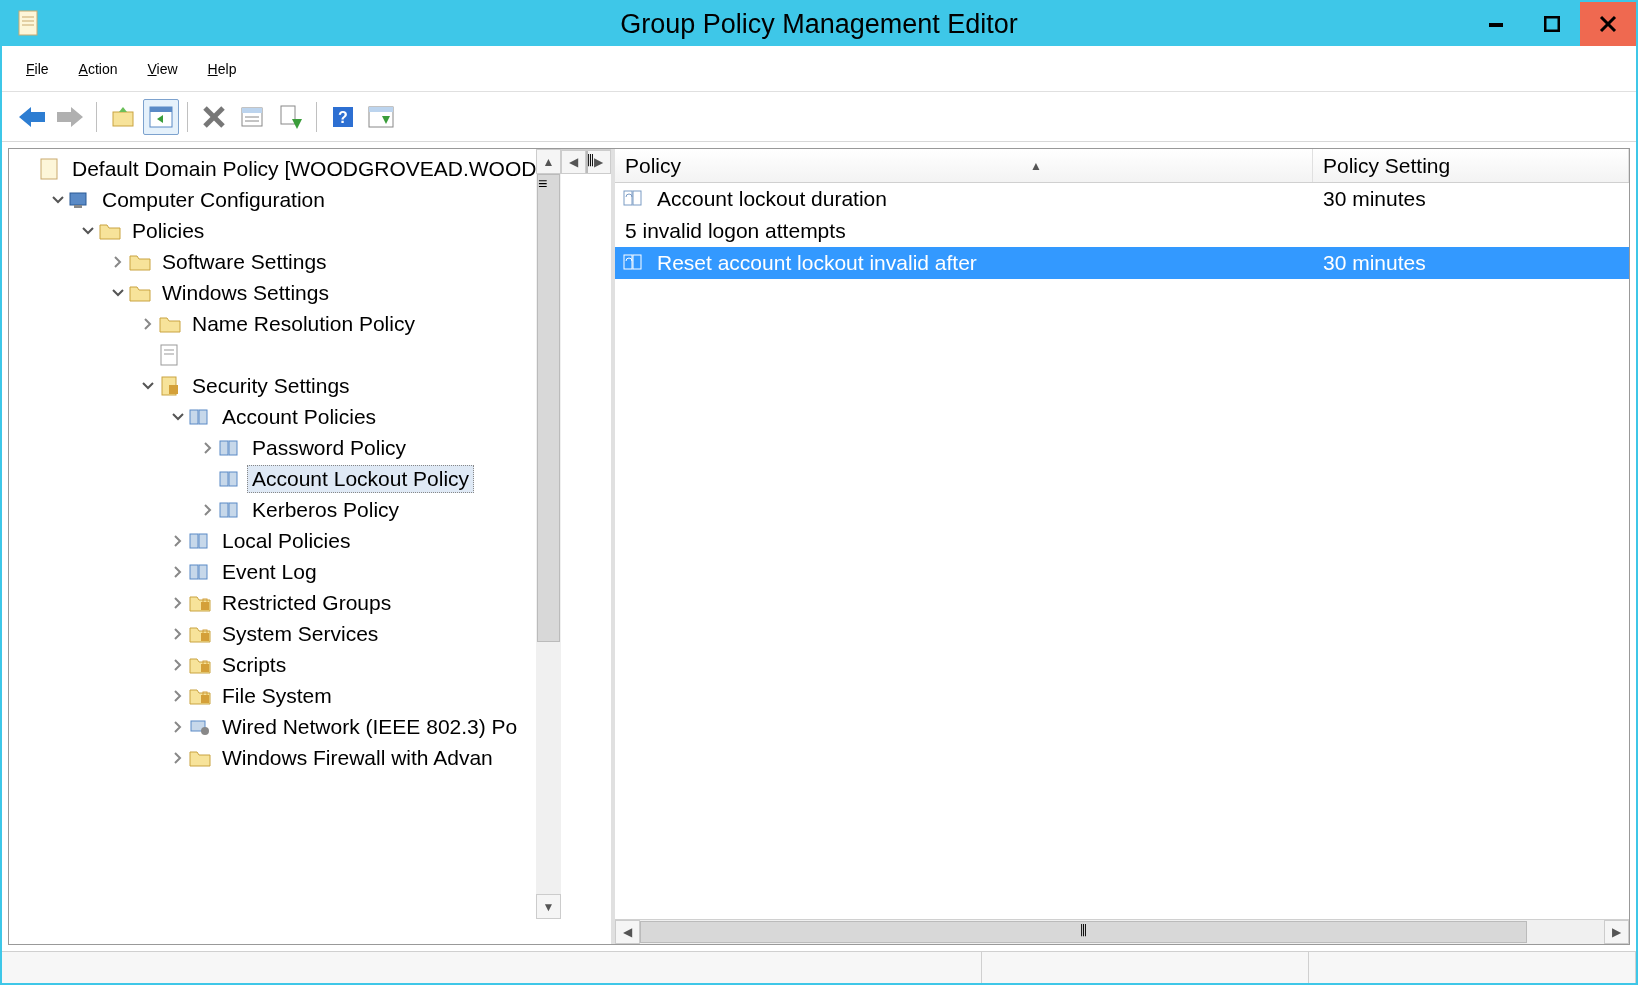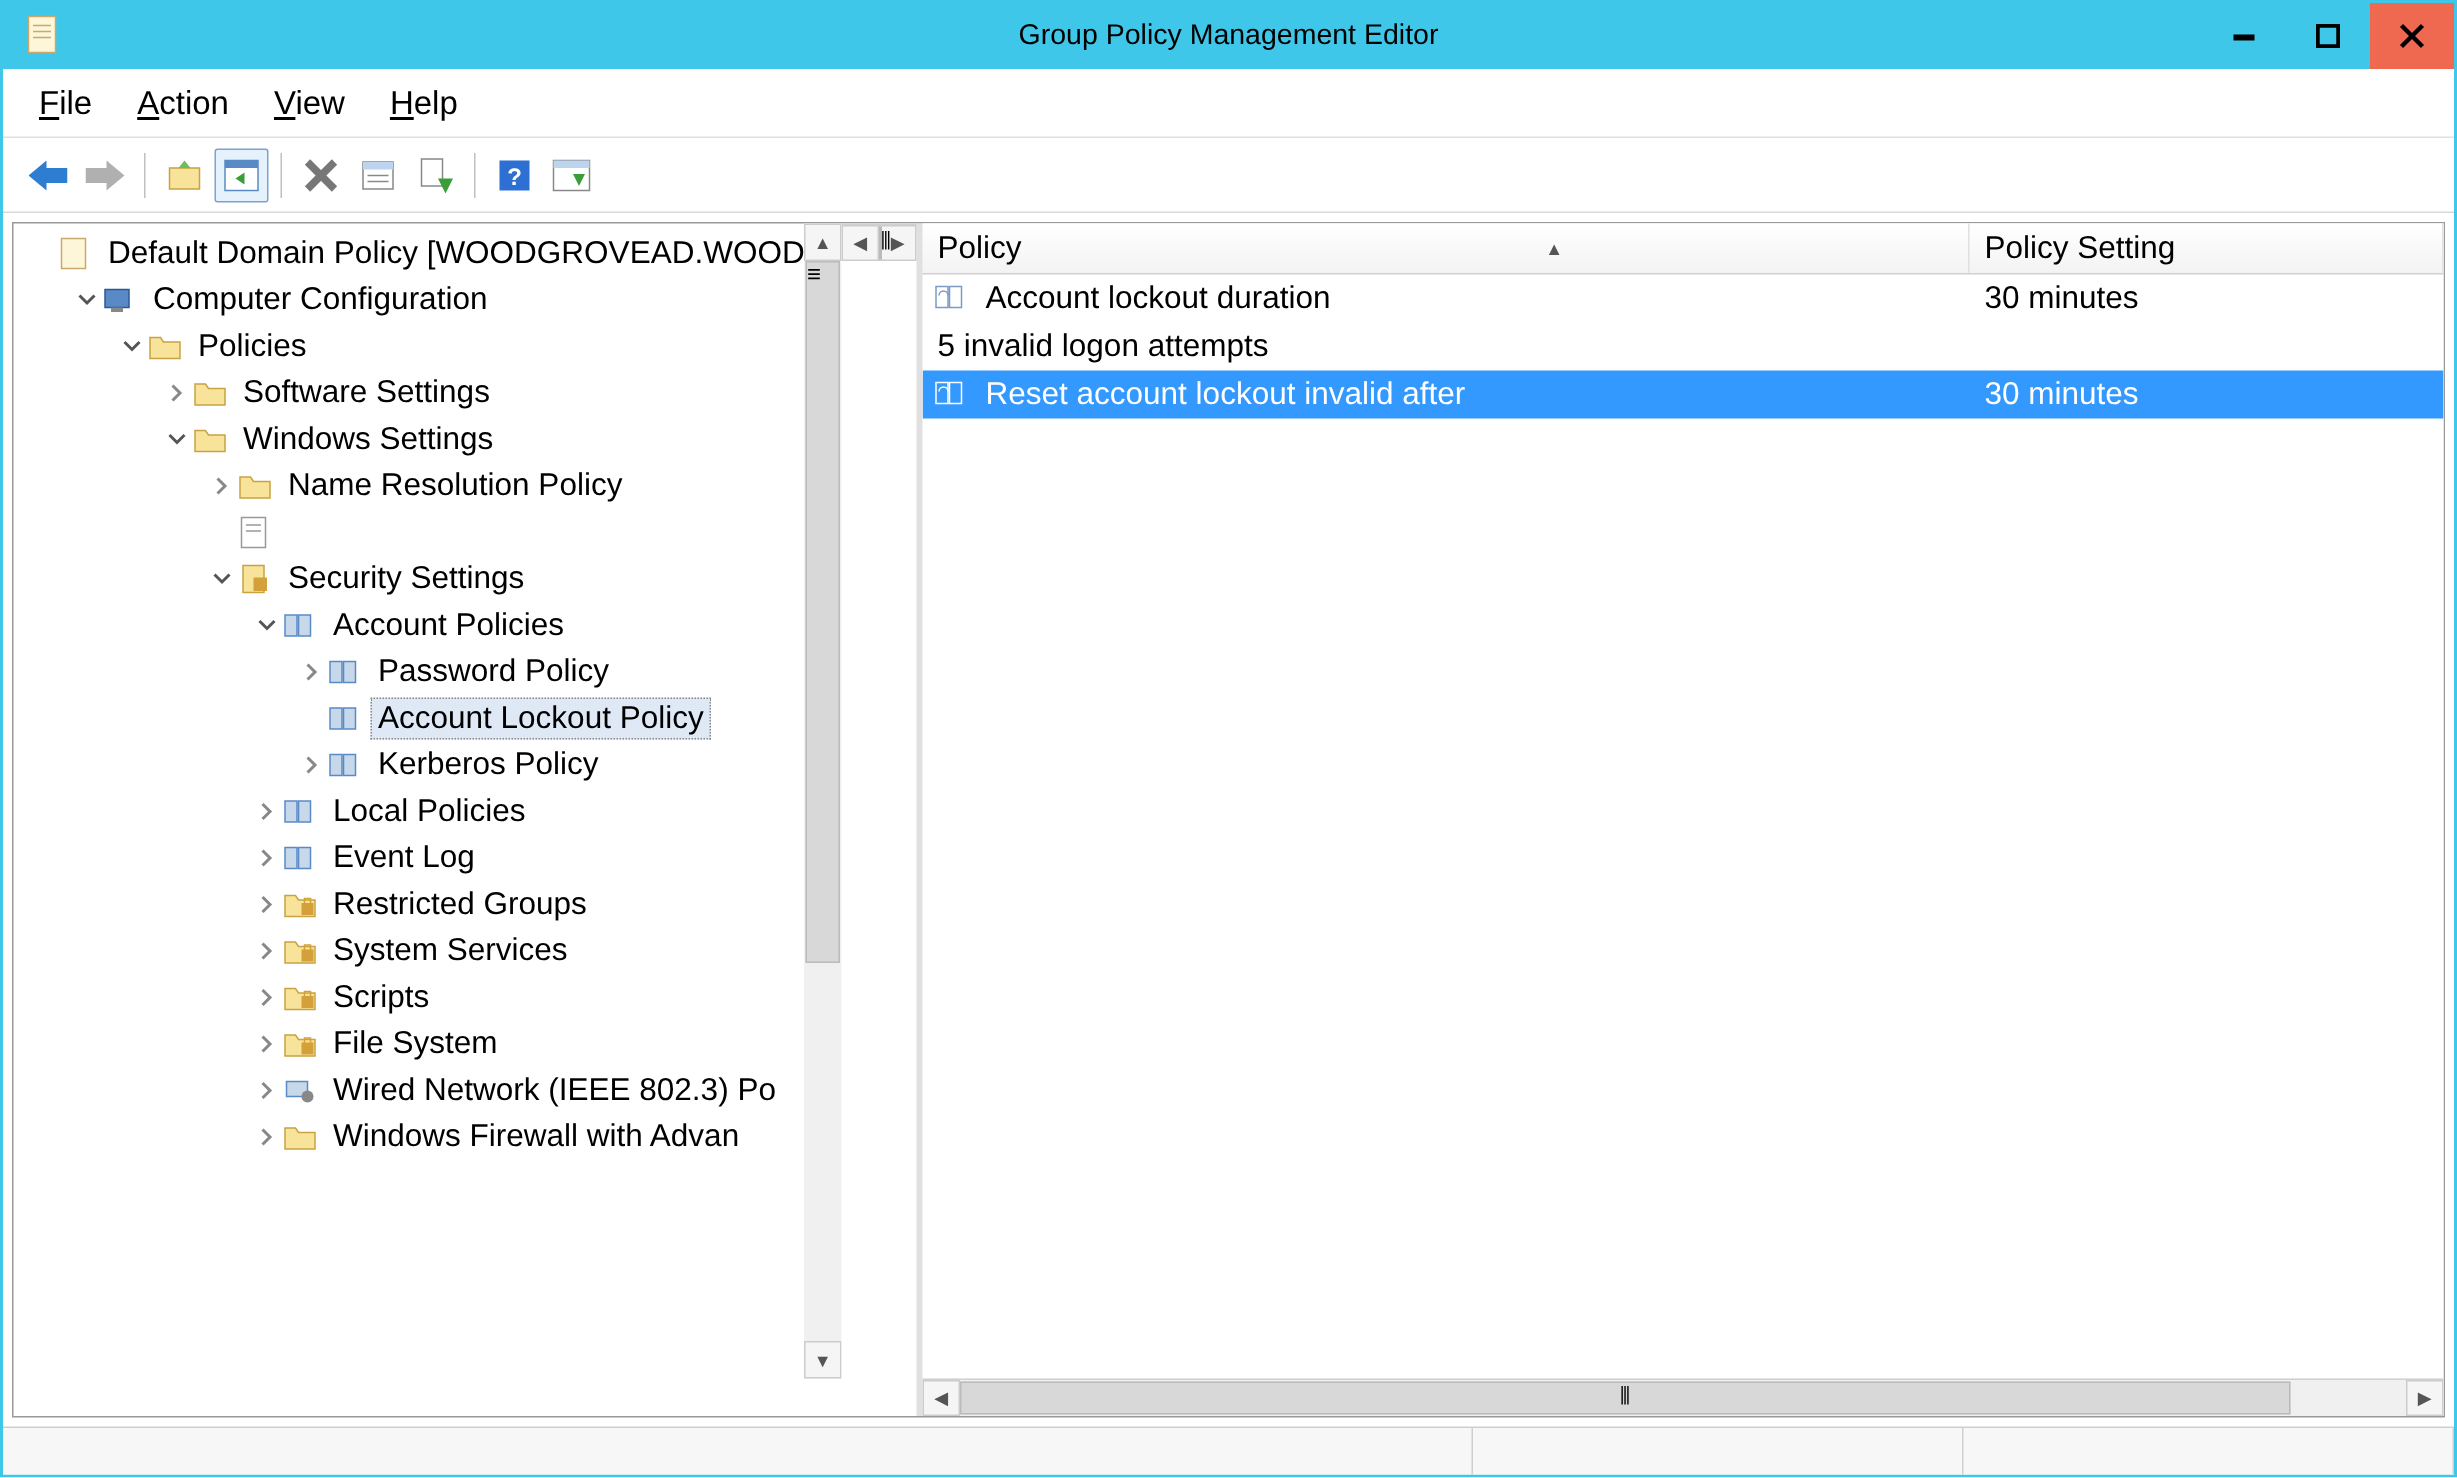--- a/index.html
+++ b/index.html
@@ -5,39 +5,39 @@
   * { box-sizing: border-box; font-family: "Segoe UI", Tahoma, sans-serif; }
   html, body { margin: 0; padding: 0; width: 1638px; height: 985px; background: #fff; }
   .window {
     width: 1638px; height: 985px; background: #fff;
     border: 2px solid #3ec7e8; display: flex; flex-direction: column;
   }
   .titlebar {
     height: 44px; background: #3ec7e8; display: flex; align-items: center;
     justify-content: center; position: relative; flex-shrink: 0;
   }
-  .titlebar .title { font-size: 19px; color: #000; }
+  .titlebar .title { font-size: 27px; color: #000; }
   .titlebar .sysicon {
     position: absolute; left: 12px; top: 6px; width: 30px; height: 30px;
     display:flex; align-items:center; justify-content:center;
   }
   .titlebar .controls {
     position: absolute; right: 0; top: 0; display: flex; height: 44px;
   }
   .titlebar .controls div {
     width: 56px; height: 44px; display: flex; align-items: center; justify-content: center;
     font-size: 20px;
   }
   .titlebar .controls .minbtn { background: #3ec7e8; }
   .titlebar .controls .maxbtn { background: #3ec7e8; }
   .titlebar .controls .closebtn { background: #ef6950; }
   .menubar {
     height: 46px; background: #fff; border-bottom: 1px solid #e0e0e0;
     display: flex; align-items: center; padding-left: 24px; gap: 30px;
-    font-size: 22px; color: #000; flex-shrink: 0;
+    font-size: 14px; color: #000; flex-shrink: 0;
   }
   .menubar span u { text-decoration: underline; }
   .toolbar {
     height: 50px; background: #fff; border-bottom: 1px solid #d8d8d8;
     display: flex; align-items: center; padding: 0 12px; gap: 2px; flex-shrink: 0;
   }
   .toolbar .sep { width: 1px; height: 30px; background: #c0c0c0; margin: 0 6px; }
   .toolbar .tbtn { width: 36px; height: 36px; display:flex; align-items:center; justify-content:center; border-radius:2px;}
   .toolbar .tbtn.active { border:1px solid #7da2ce; background:#e5f1fb; }
   .body {

